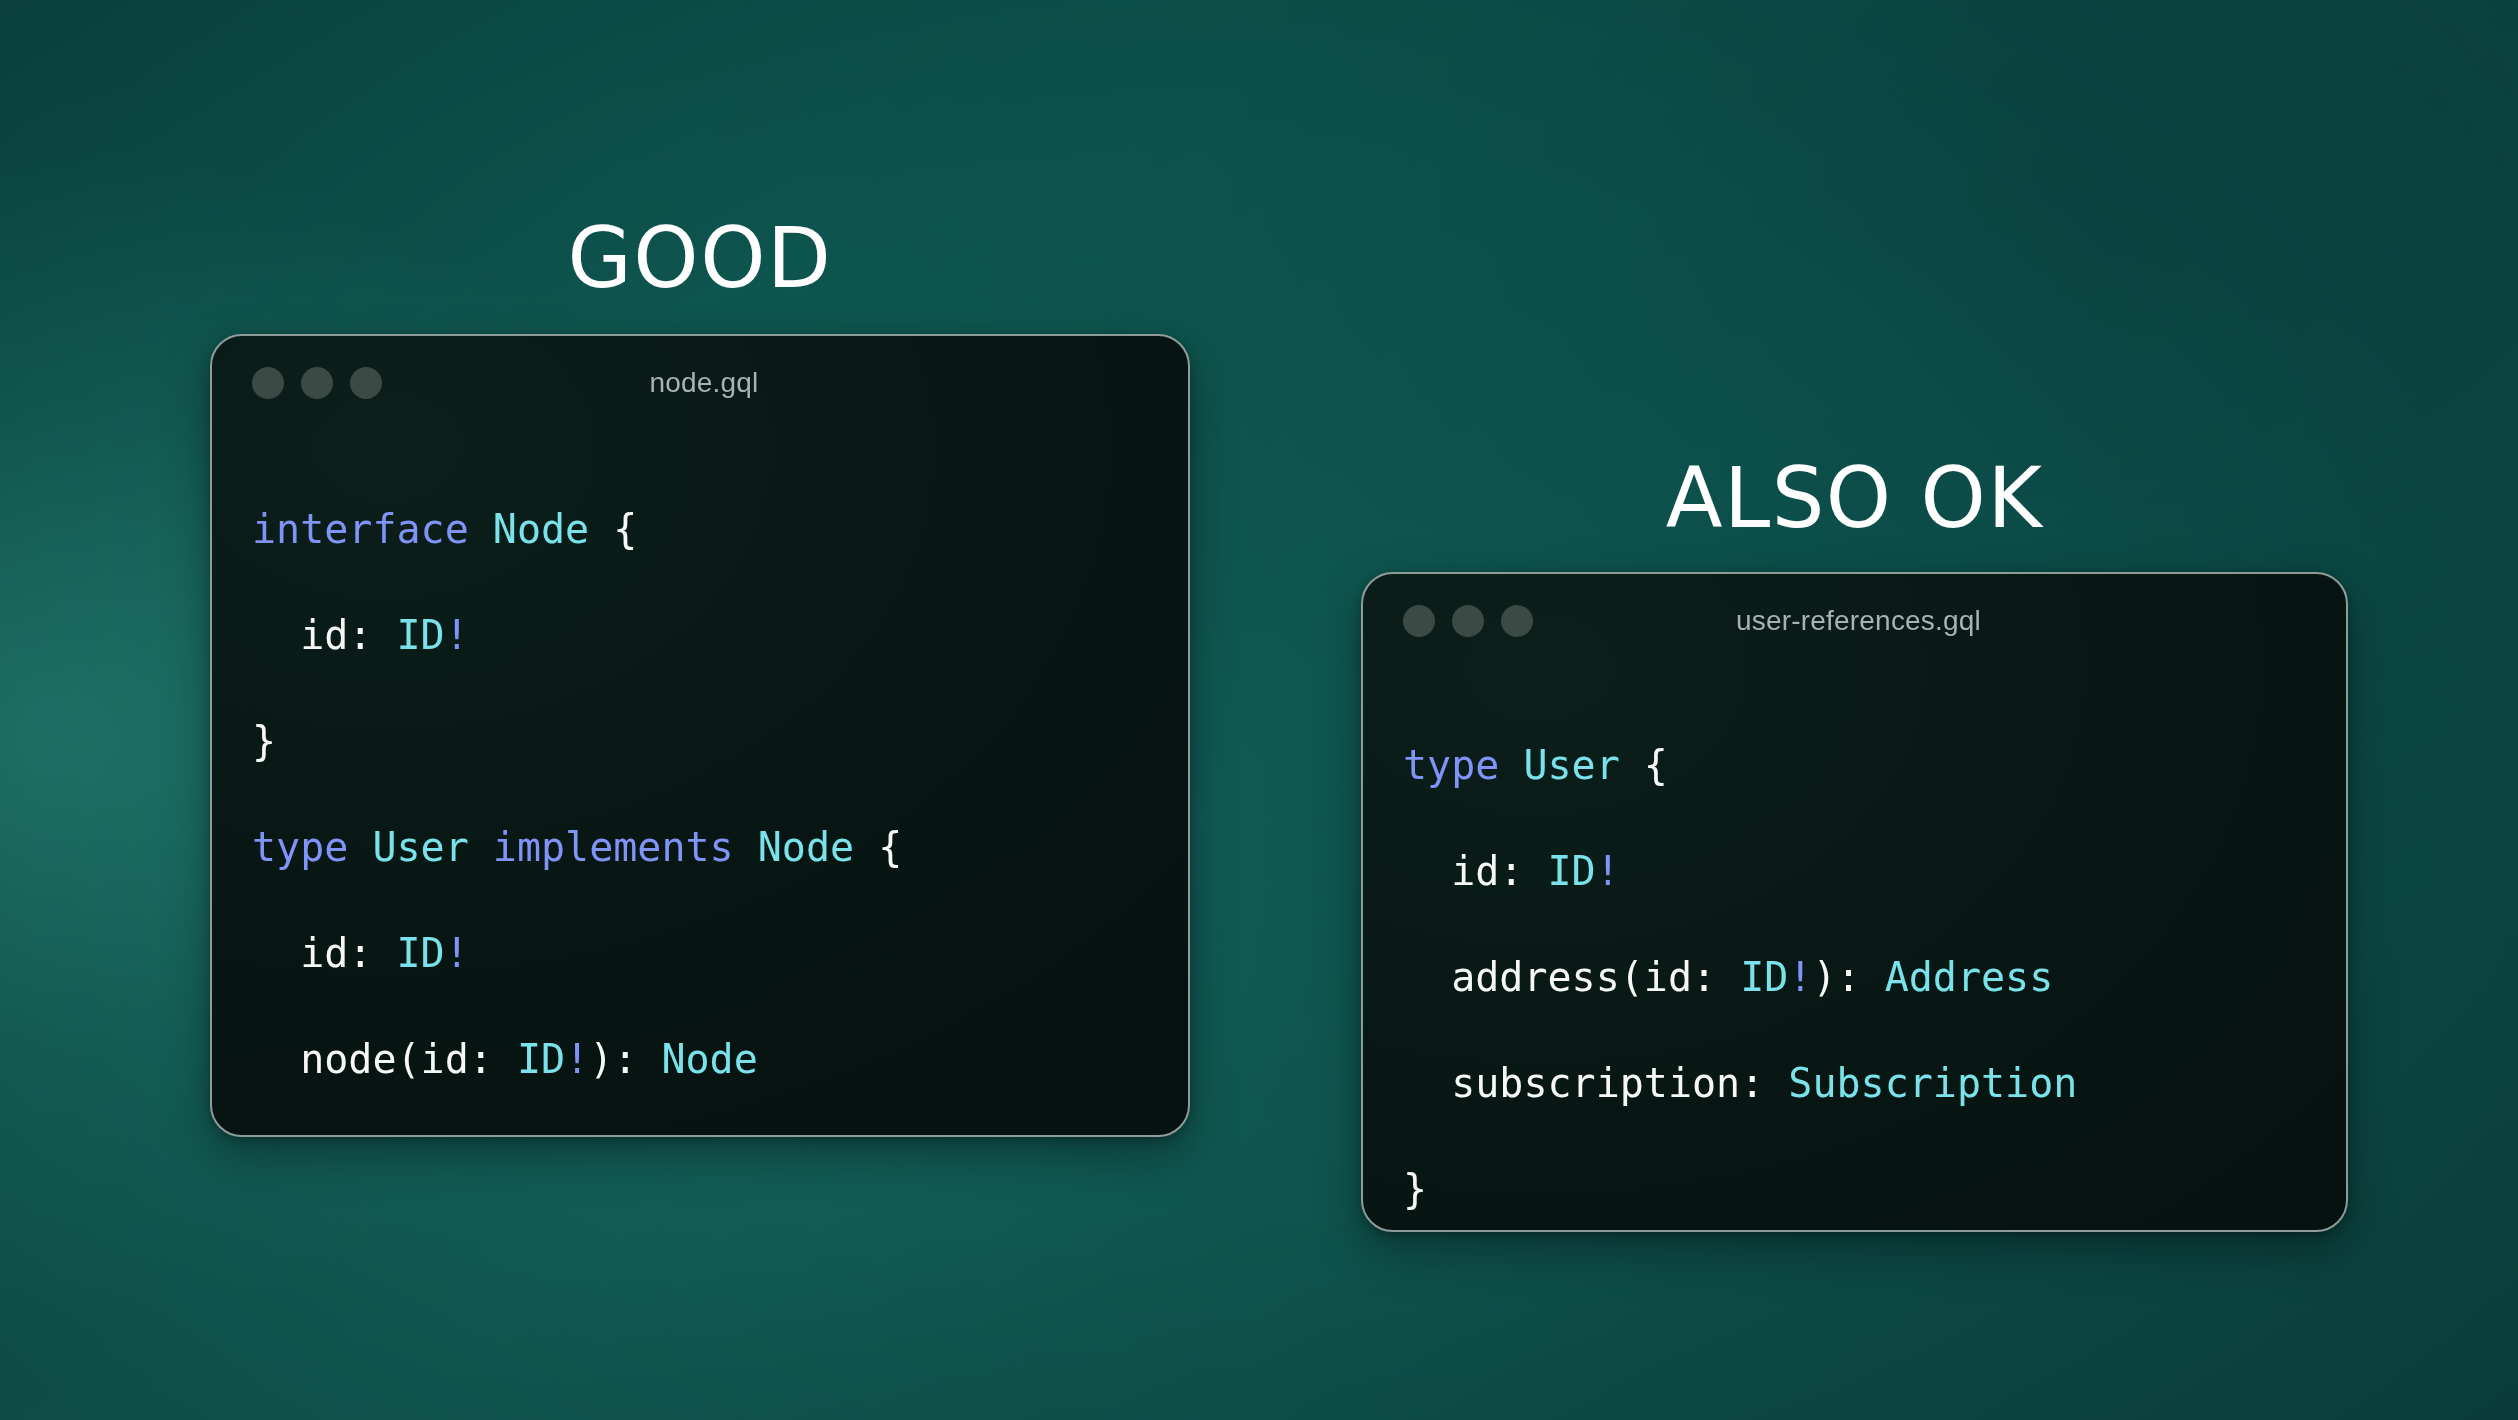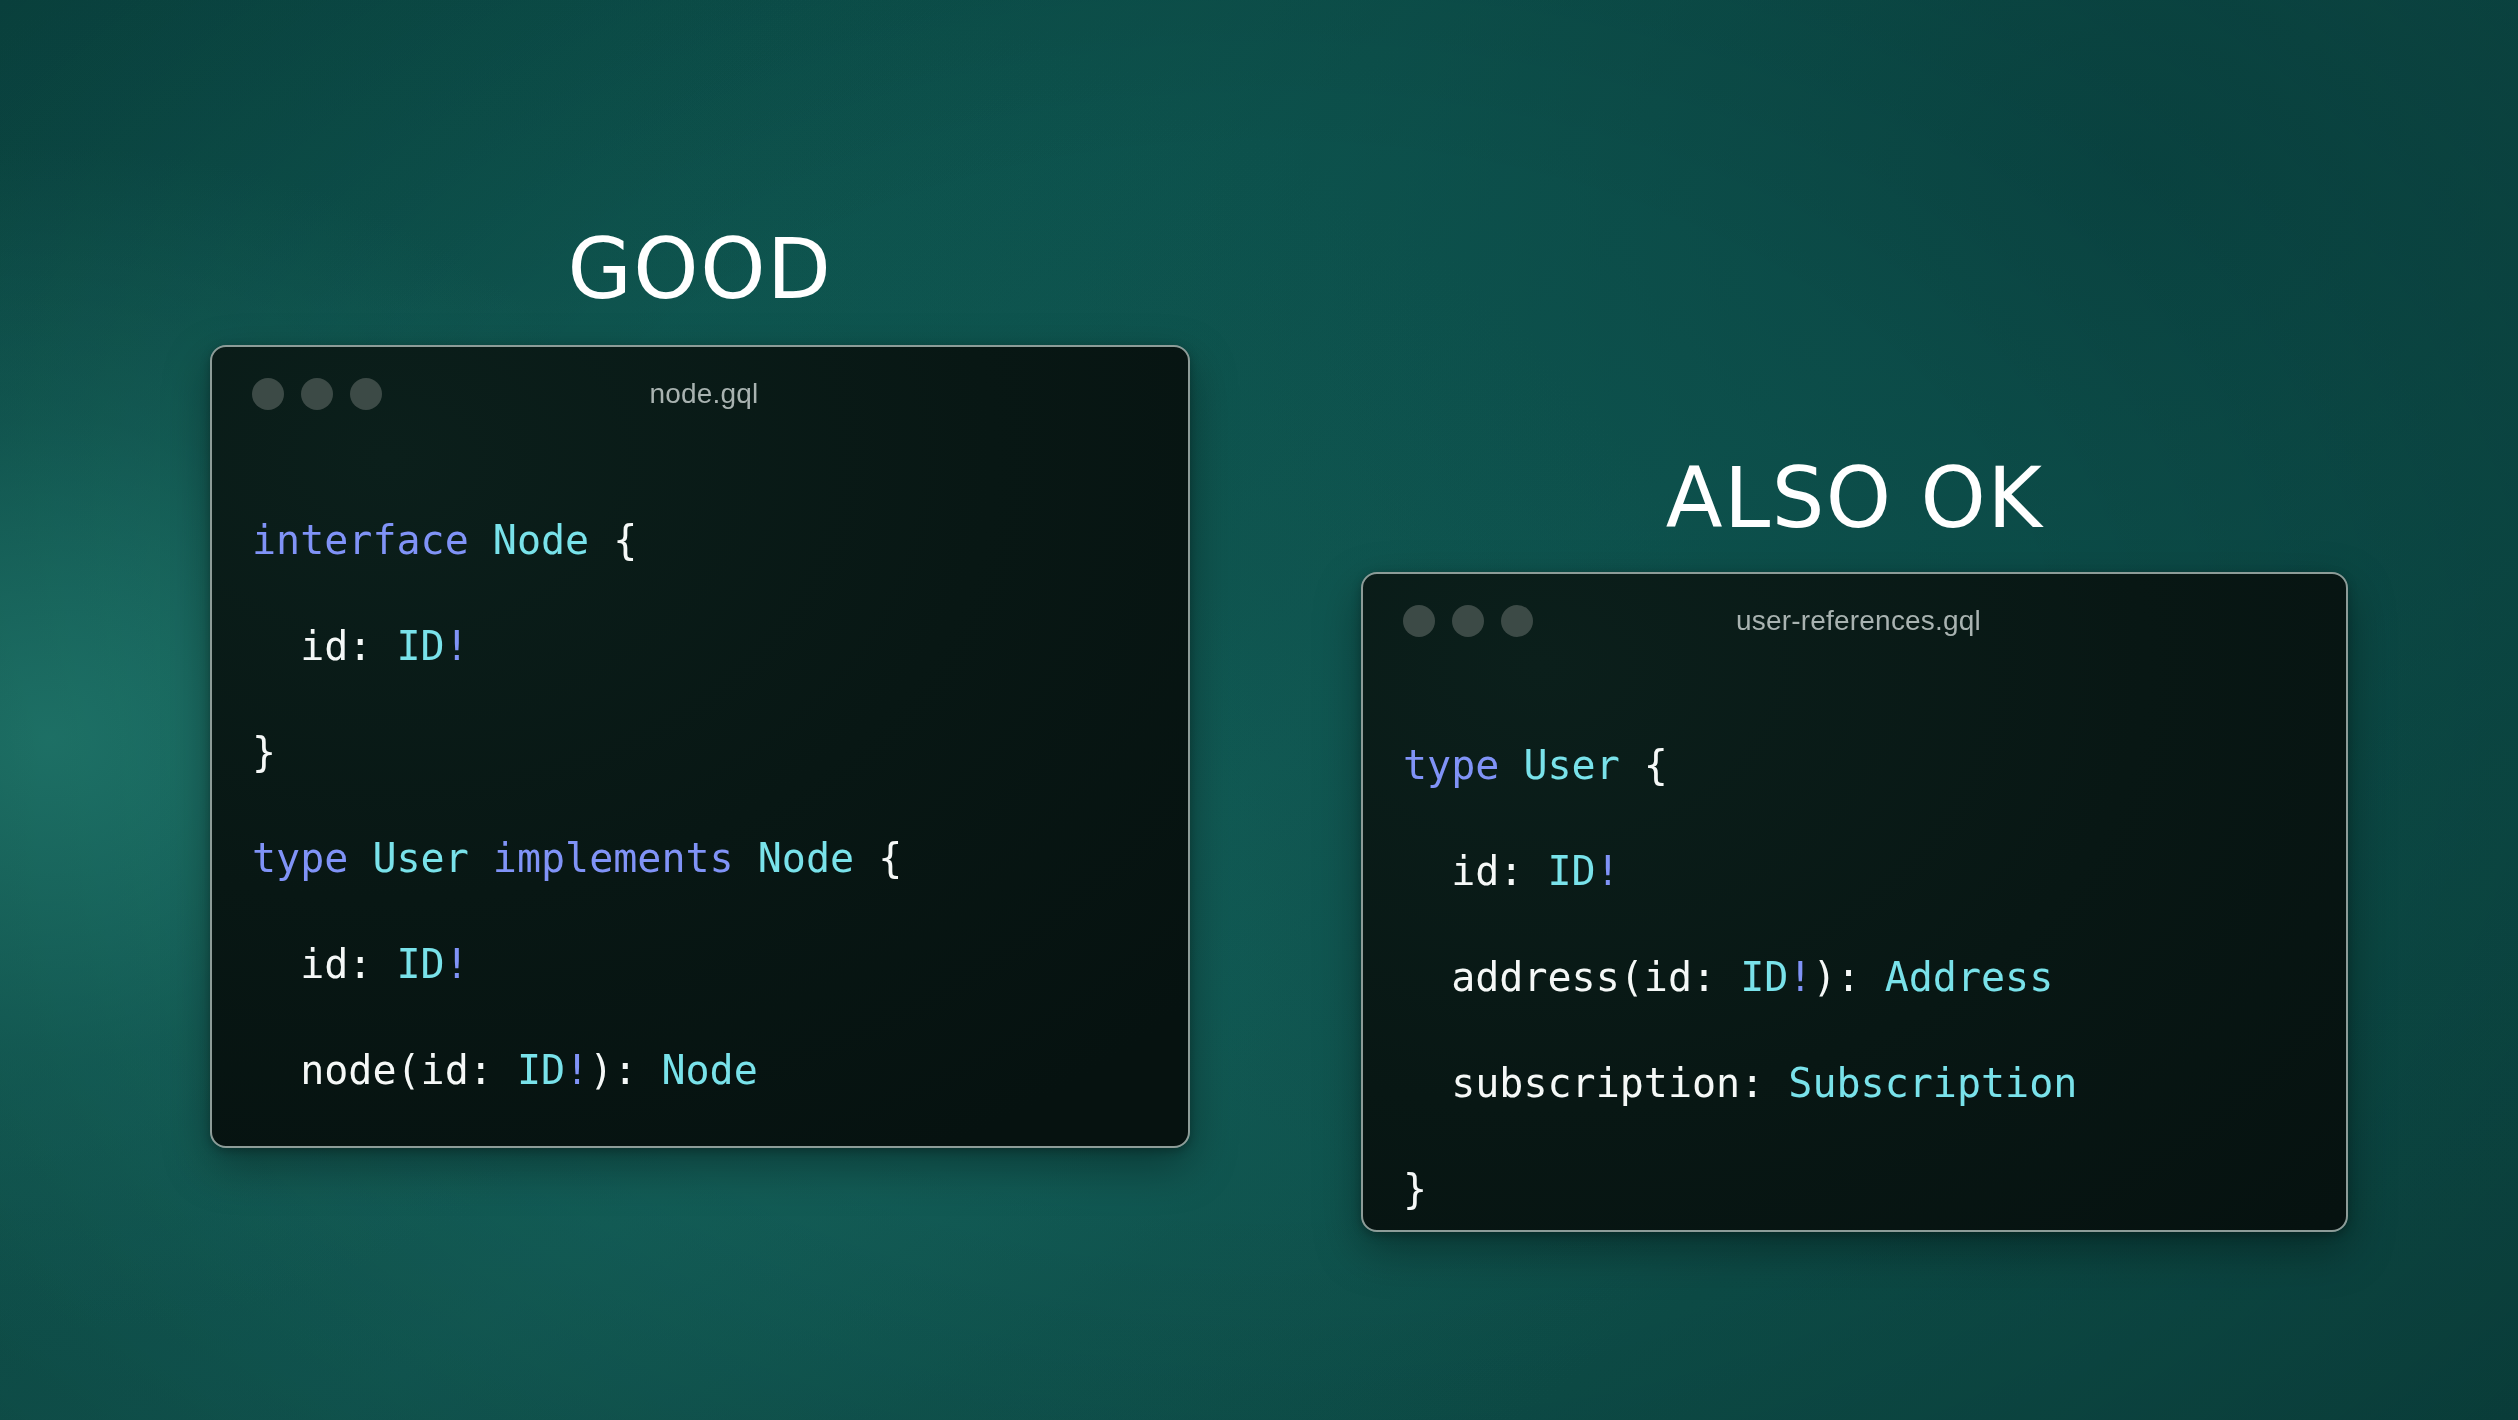--- a/index.html
+++ b/index.html
@@ -25,21 +25,21 @@
       linear-gradient(145deg, #0a4a46 0%, #0e5751 32%, #115c56 52%, #0d4d48 78%, #0b4743 100%);
   }
   .bg-vignette {
     position:absolute; inset:0;
     background:radial-gradient(ellipse 1700px 1150px at 50% 48%, rgba(0,0,0,0) 45%, rgba(0,0,0,0.16) 100%);
   }
 
   
   .group { position:absolute; }
 
-  #group-good { left:210px; top:345px; width:980px; }
+  #group-good { left:210px; top:334px; width:980px; }
   #group-ok   { left:1361px; top:572px; width:987px; }
 
   .heading {
     position:absolute;
     width:100%;
     text-align:center;
     color:#ffffff;
     font-family:"DejaVu Sans", sans-serif;
     font-weight:400;
     letter-spacing:1.5px;
@@ -55,21 +55,21 @@
     font-size:83px;
     line-height:90px;
   }
 
   
   .card {
     position:relative;
     background:
       radial-gradient(ellipse 1100px 800px at 18% 14%, #0b1f1b 0%, #081714 55%, #061210 100%);
     border:2px solid #8d9c98;
-    border-radius:16px;
+    border-radius:32px;
     box-shadow:0 18px 46px rgba(0,0,0,0.34), 0 3px 10px rgba(0,0,0,0.26);
     overflow:hidden;
   }
   #card-good { height:803px; }
   #card-ok   { height:660px; }
 
   .titlebar {
     position:relative;
     height:94px;
     display:flex;

